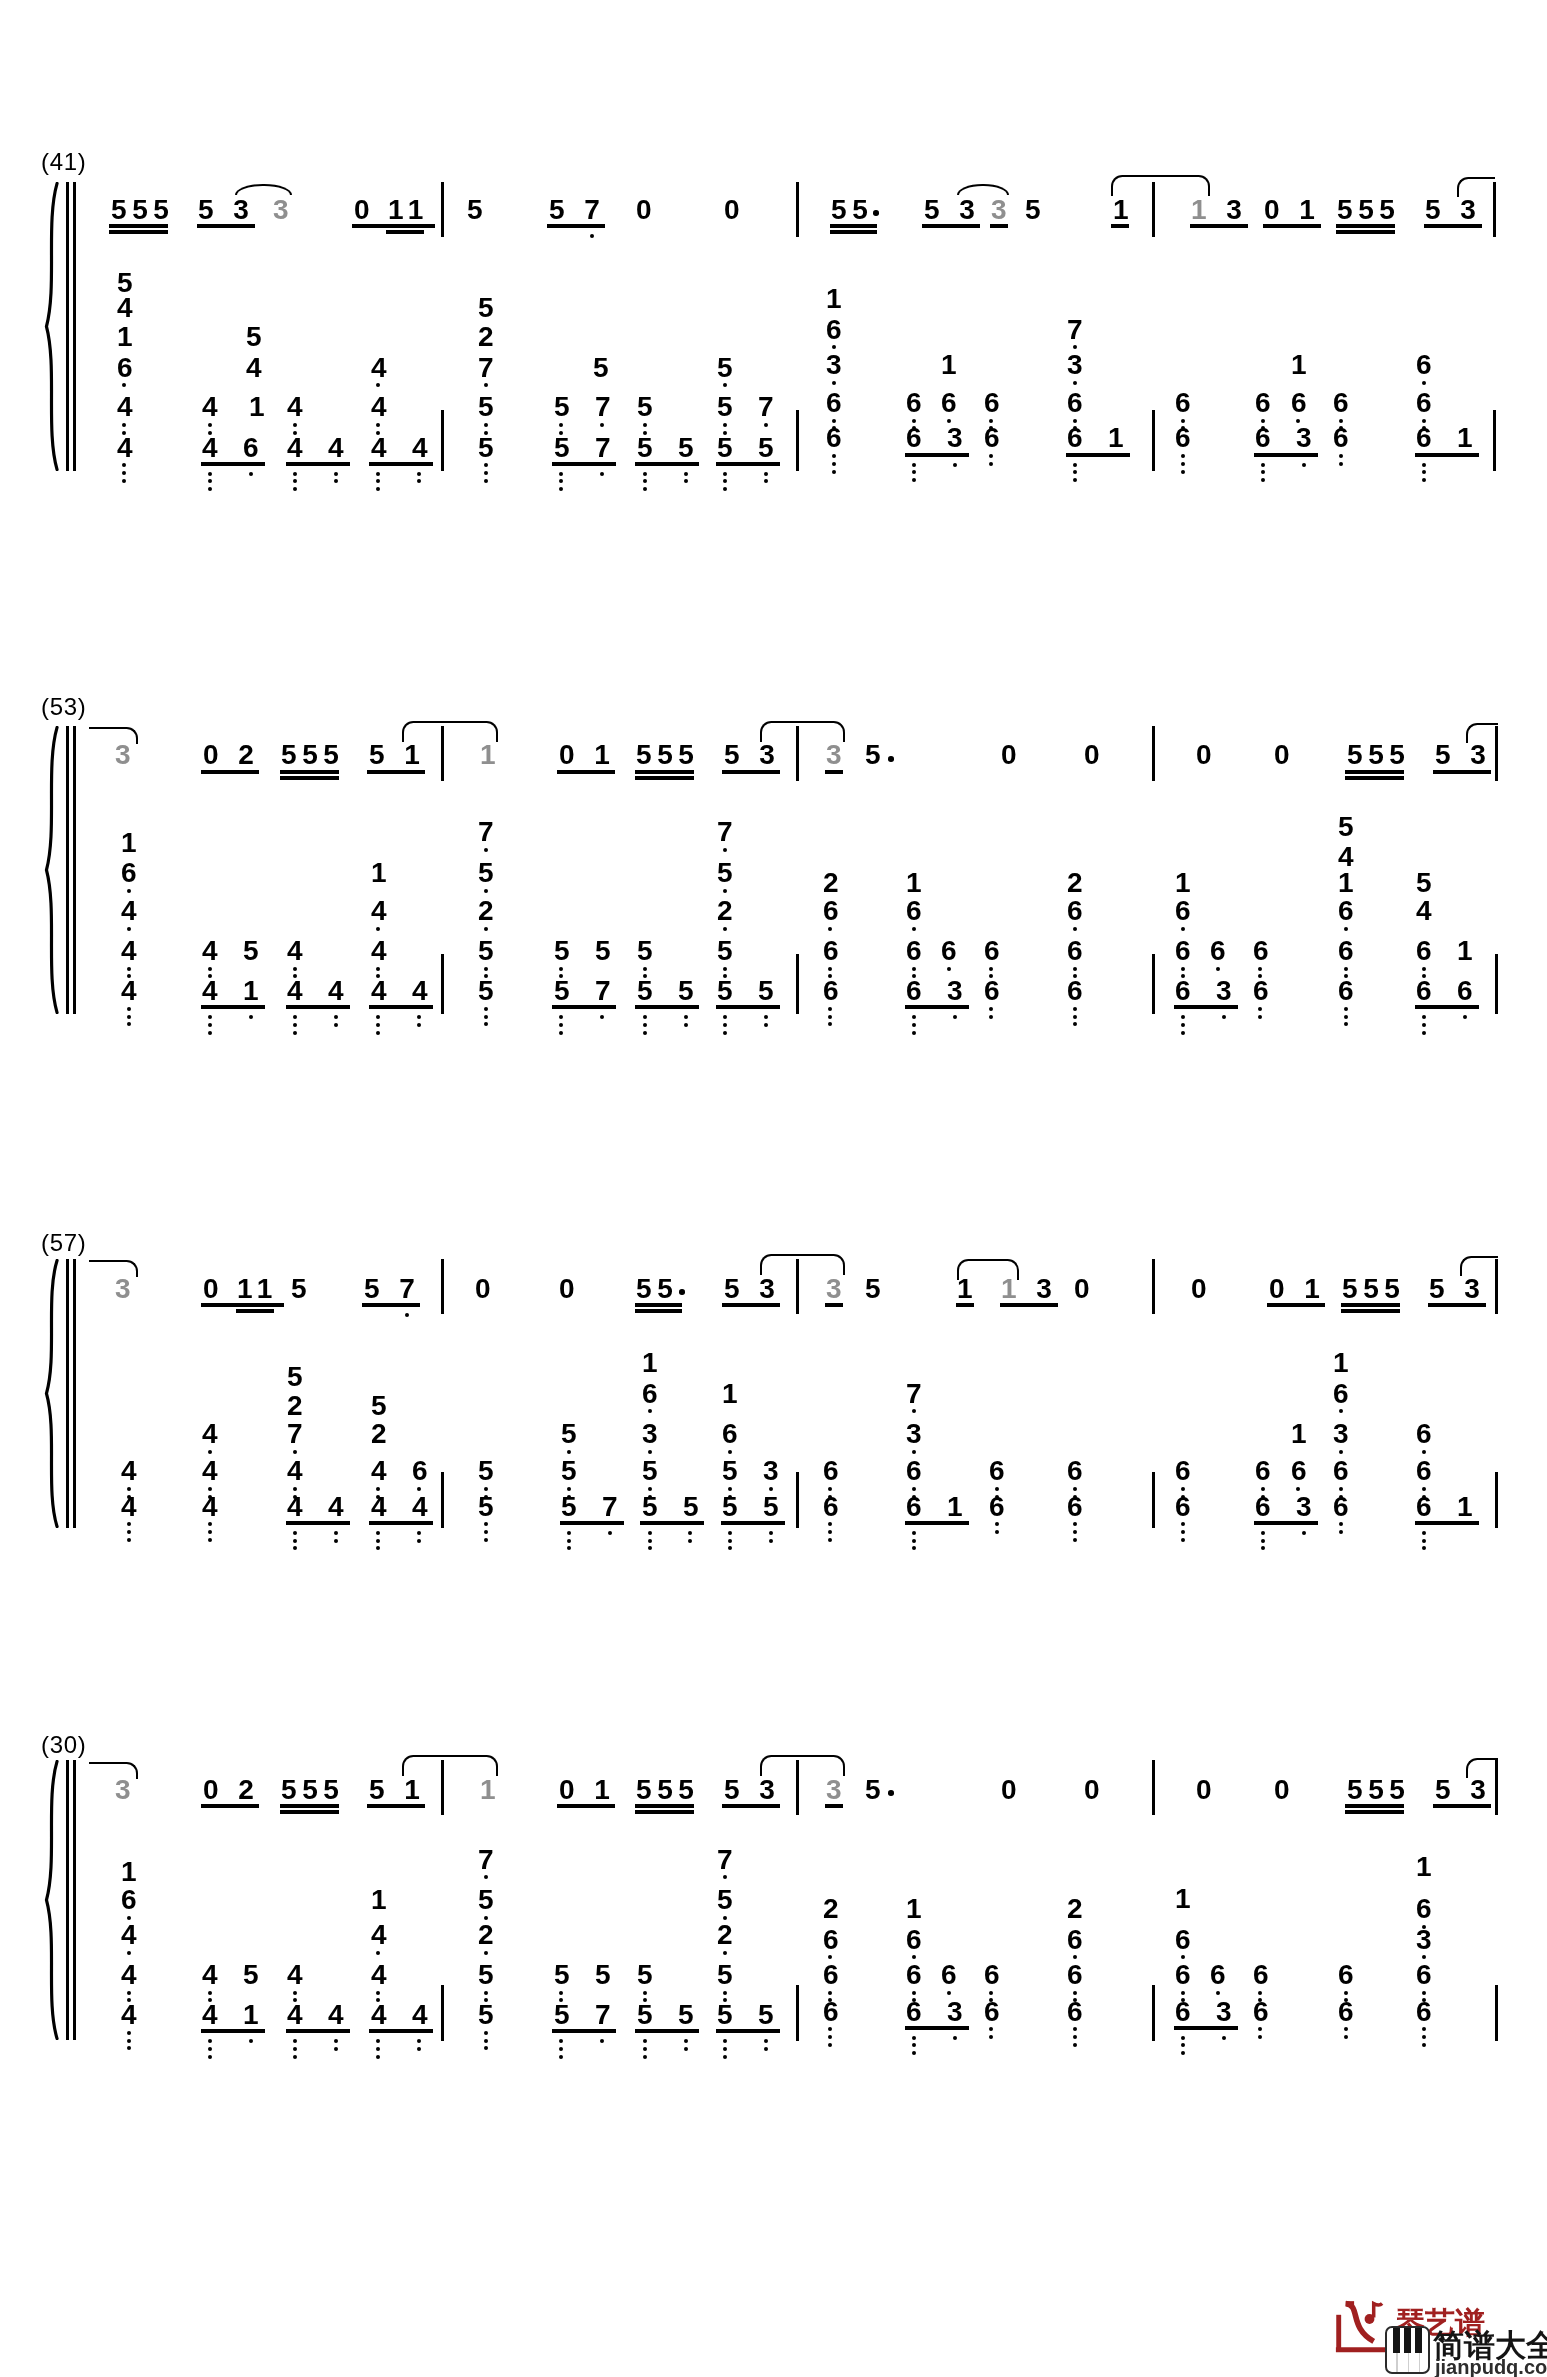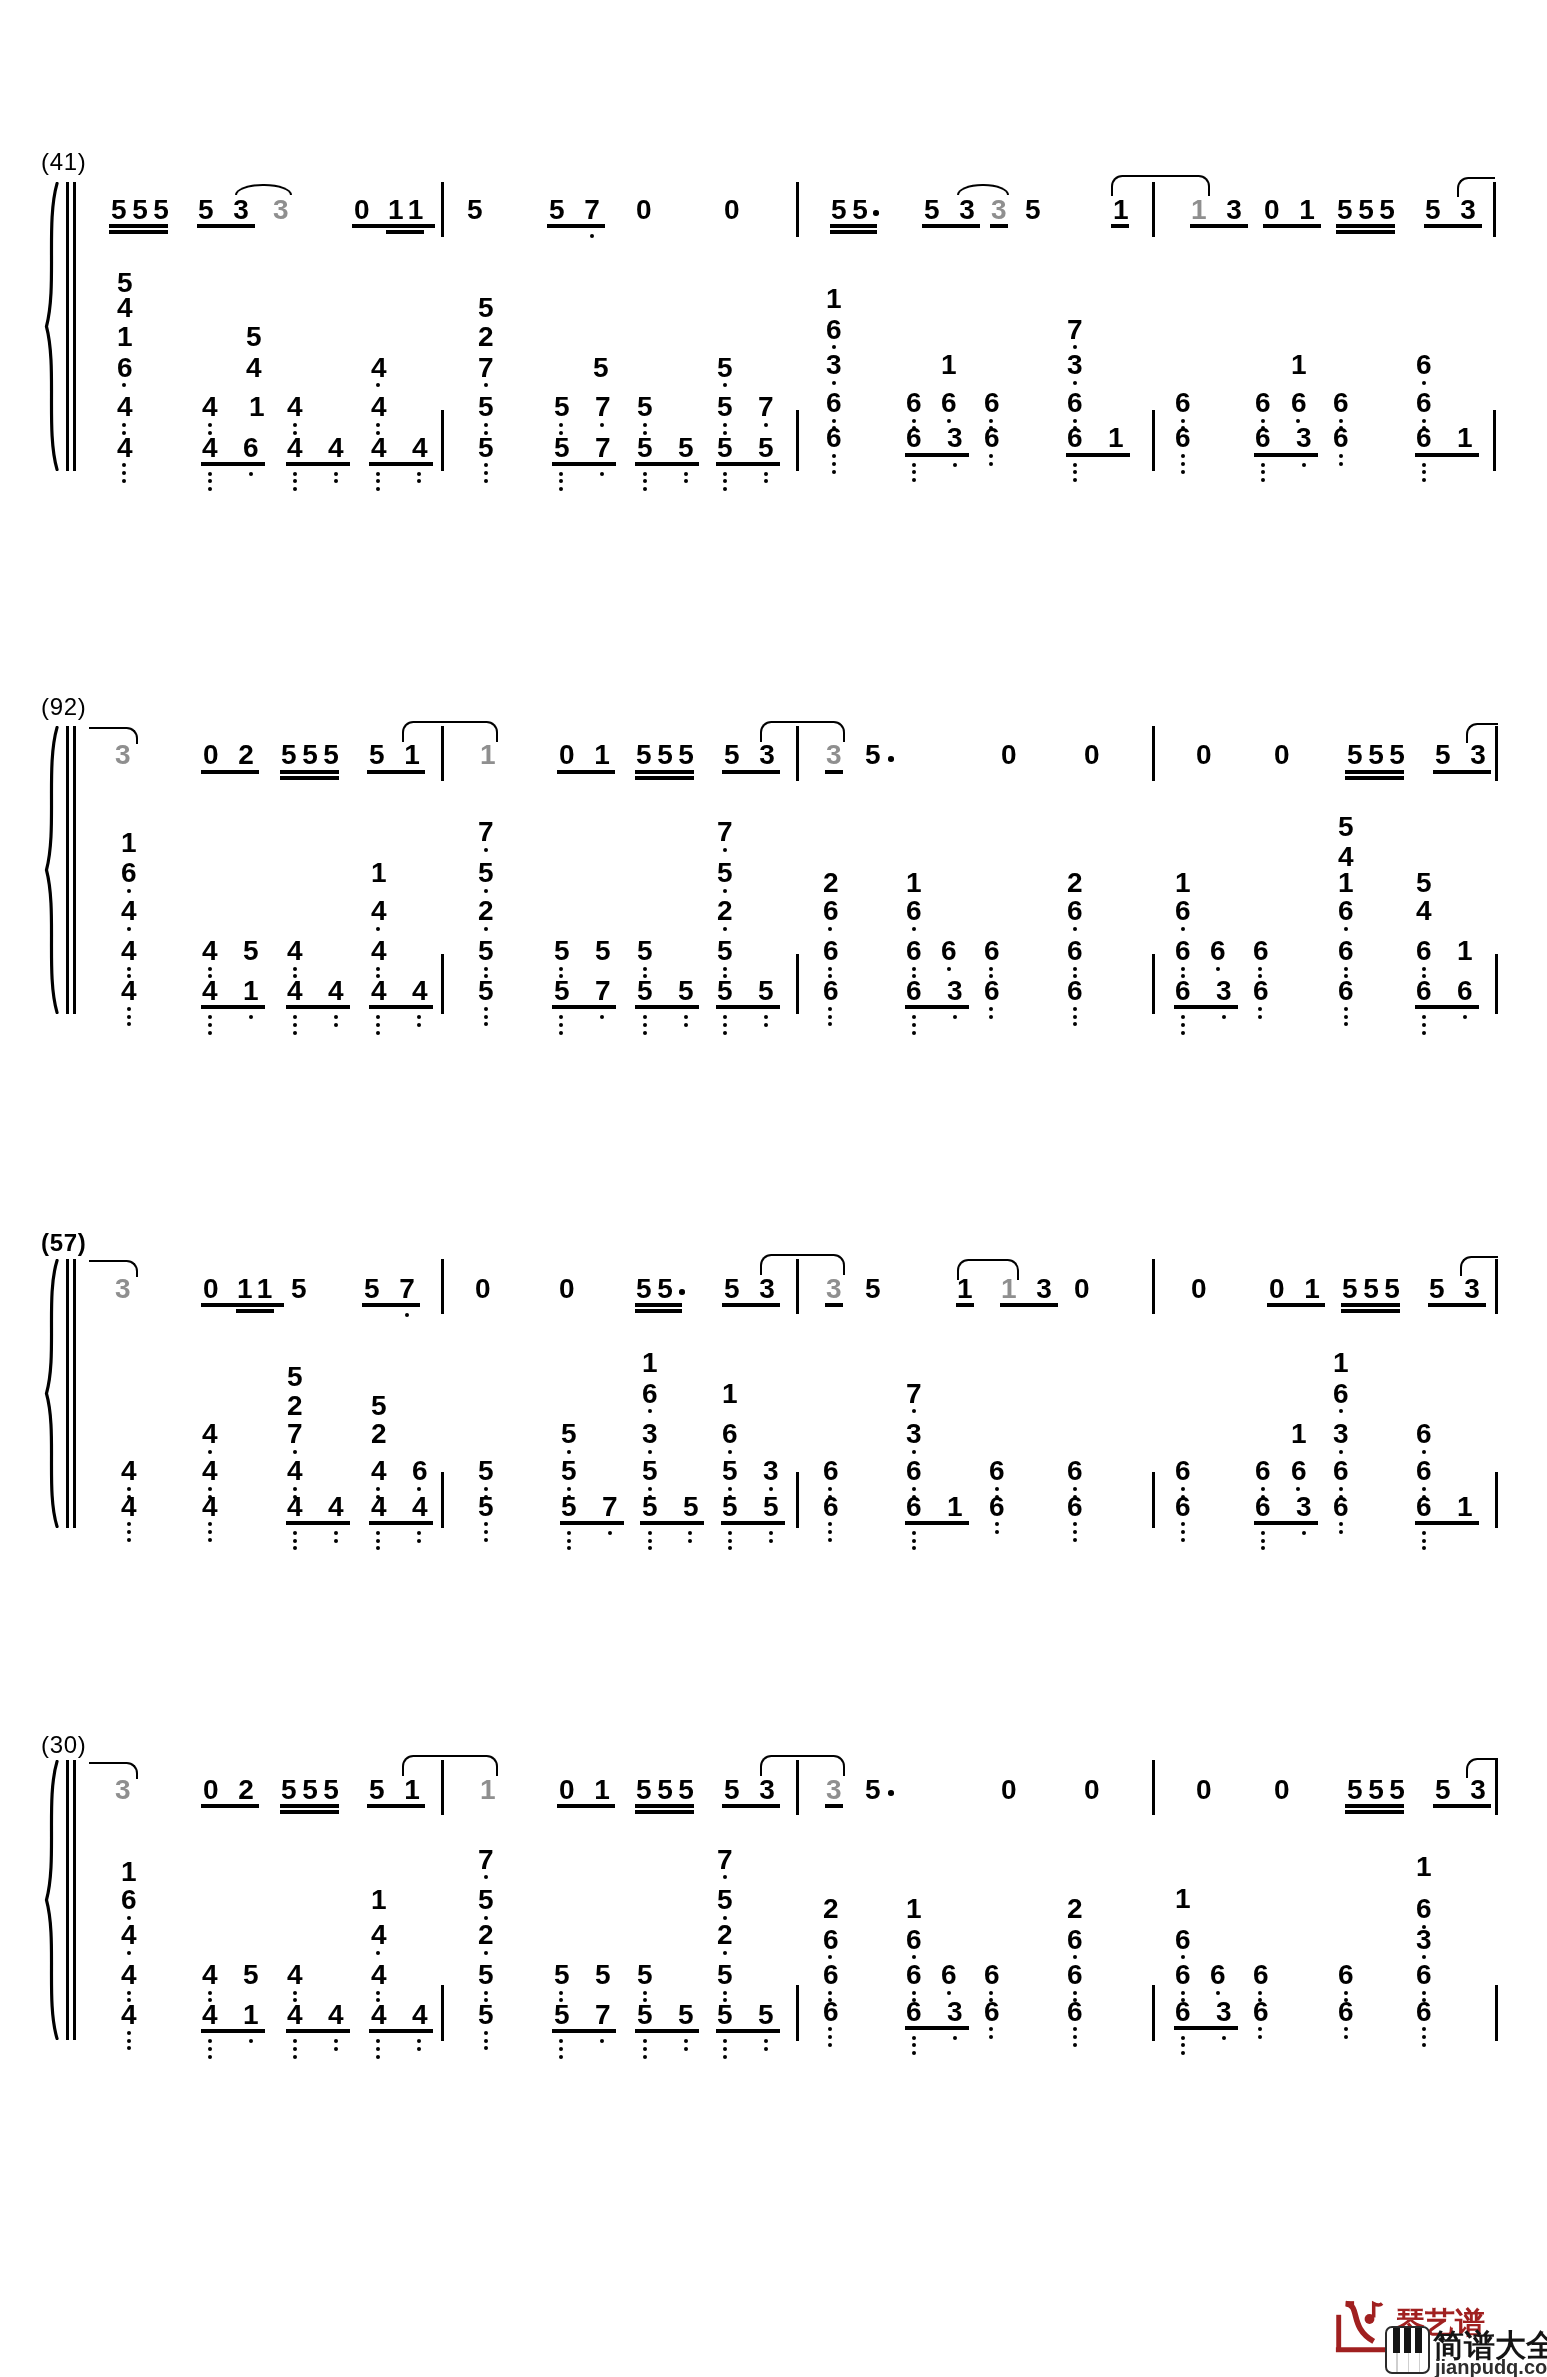--- a/index.html
+++ b/index.html
@@ -254,21 +254,21 @@
       <div class="tok run acc" style="left: 1416px; top: 351px;">6</div>
       <div class="dt" style="left: 1422px; top: 381px;"></div>
       <div class="tok run acc" style="left: 1416px; top: 389px;">6</div>
       <div class="dt" style="left: 1422px; top: 419px;"></div>
       <div class="dt" style="left: 1422px; top: 426px;"></div>
       <div class="tok sp acc" style="left: 1416px; top: 424px;">6 1</div>
       <div class="ul" style="left: 1415px; top: 453px; width: 64px;"></div>
       <div class="dt" style="left: 1422px; top: 463px;"></div>
       <div class="dt" style="left: 1422px; top: 470px;"></div>
       <div class="dt" style="left: 1422px; top: 478px;"></div>
-      <div class="label" style="left: 41px; top: 693px;">(92)</div>
+      <div class="label" style="left: 41px; top: 693px;">(53)</div>
       <svg width="20" height="288" class="brace" style="left: 40px; top: 726px;" viewBox="0 0 28 408">
         <path d="M24 2 C8 57.120000000000005 24 146.88 9 204 C24 261.12 8 350.88 24 406" stroke="#000" stroke-width="4.5" fill="none" stroke-linecap="round"></path>
       </svg>
       <div class="bl" style="left: 66px; top: 726px; height: 288px;"></div>
       <div class="bl" style="left: 73px; top: 726px; height: 288px;"></div>
       <div class="bl" style="left: 441px; top: 726px; height: 55px;"></div>
       <div class="bl" style="left: 441px; top: 954px; height: 60px;"></div>
       <div class="bl" style="left: 796px; top: 726px; height: 55px;"></div>
       <div class="bl" style="left: 796px; top: 954px; height: 60px;"></div>
       <div class="bl" style="left: 1152px; top: 726px; height: 55px;"></div>
@@ -476,21 +476,21 @@
       <div class="tok run acc" style="left: 1416px; top: 897px;">4</div>
       <div class="tok sp acc" style="left: 1416px; top: 937px;">6 1</div>
       <div class="dt" style="left: 1422px; top: 967px;"></div>
       <div class="dt" style="left: 1422px; top: 974px;"></div>
       <div class="tok sp acc" style="left: 1416px; top: 977px;">6 6</div>
       <div class="ul" style="left: 1415px; top: 1005px; width: 64px;"></div>
       <div class="dt" style="left: 1422px; top: 1015px;"></div>
       <div class="dt" style="left: 1422px; top: 1023px;"></div>
       <div class="dt" style="left: 1422px; top: 1031px;"></div>
       <div class="dt" style="left: 1463px; top: 1015px;"></div>
-      <div class="label" style="left: 41px; top: 1229px; font-weight: bold;">(57)</div>
+      <div class="label" style="left: 41px; top: 1229px;">(57)</div>
       <svg width="20" height="269" class="brace" style="left: 40px; top: 1259px;" viewBox="0 0 28 381">
         <path d="M24 2 C8 53.34 24 137.16 9 190.5 C24 243.84 8 327.65999999999997 24 379" stroke="#000" stroke-width="4.5" fill="none" stroke-linecap="round"></path>
       </svg>
       <div class="bl" style="left: 66px; top: 1259px; height: 269px;"></div>
       <div class="bl" style="left: 73px; top: 1259px; height: 269px;"></div>
       <div class="bl" style="left: 441px; top: 1259px; height: 55px;"></div>
       <div class="bl" style="left: 441px; top: 1472px; height: 56px;"></div>
       <div class="bl" style="left: 796px; top: 1259px; height: 55px;"></div>
       <div class="bl" style="left: 796px; top: 1472px; height: 56px;"></div>
       <div class="bl" style="left: 1152px; top: 1259px; height: 55px;"></div>

